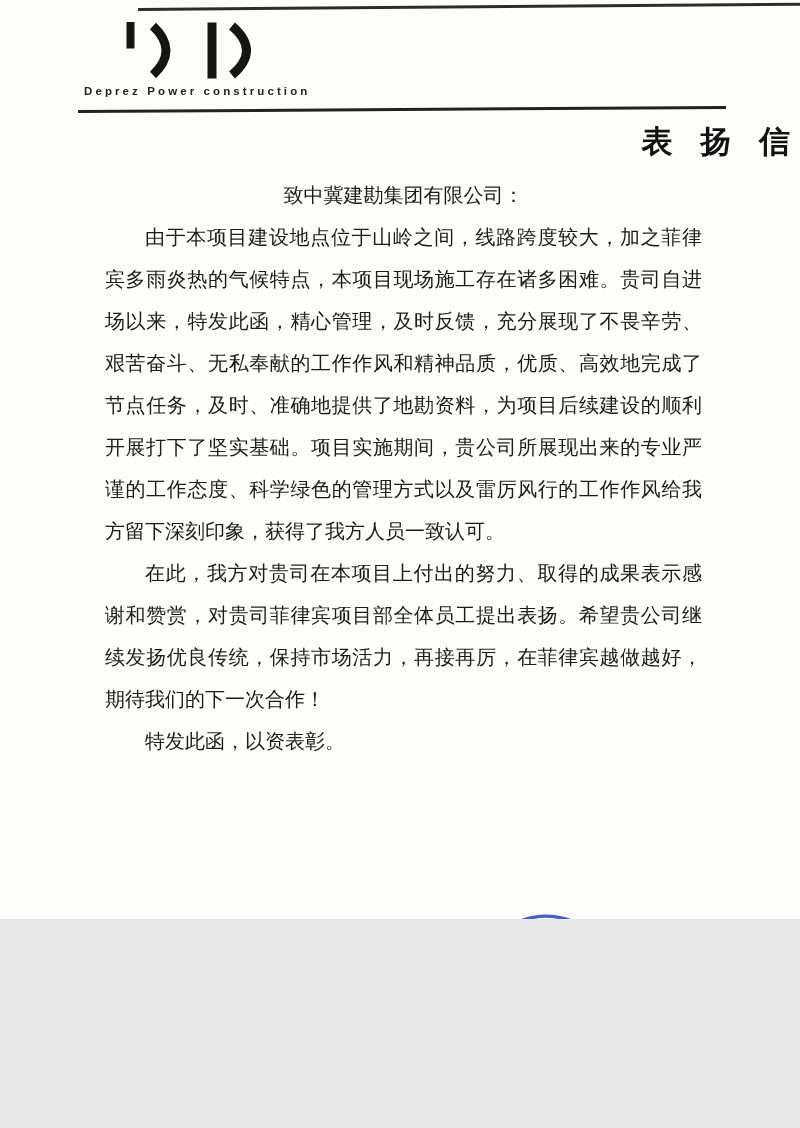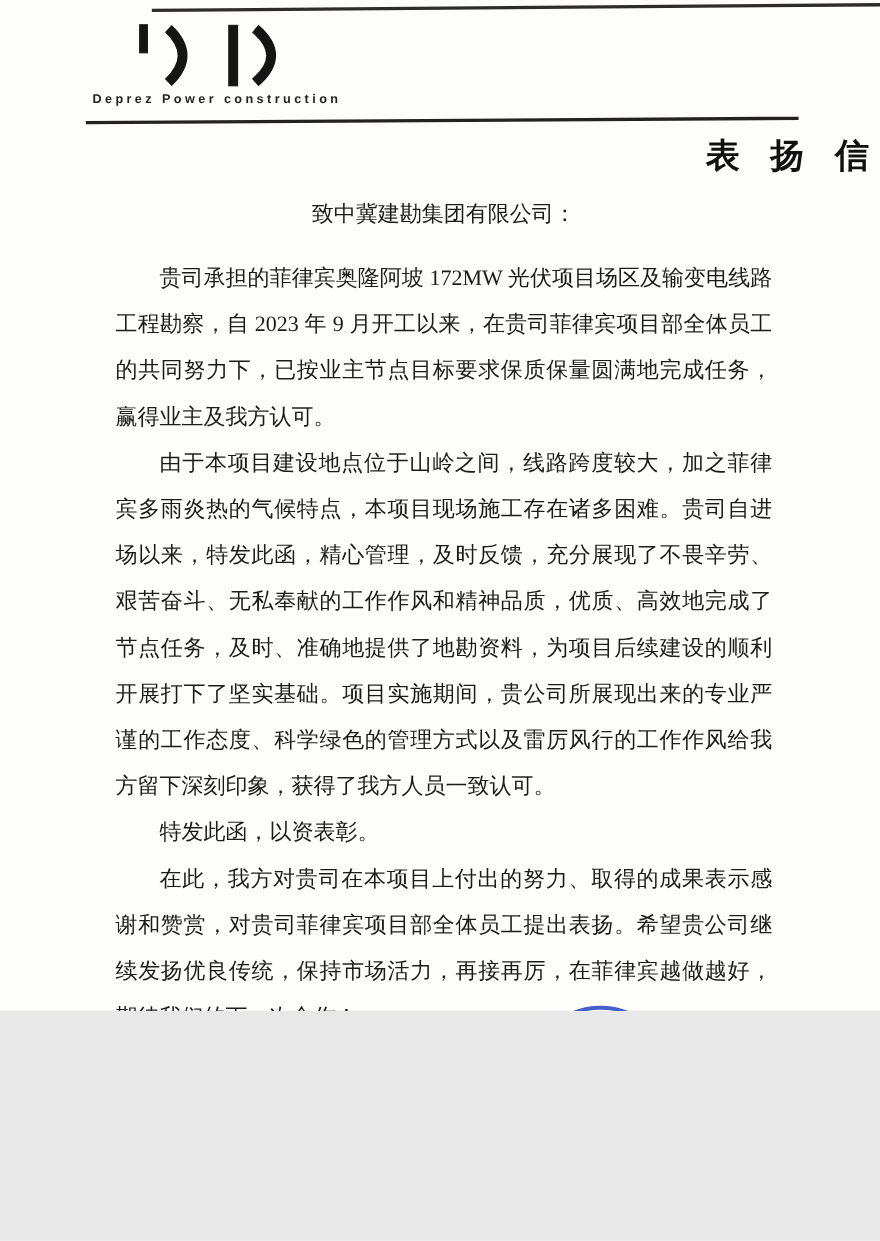--- a/index.html
+++ b/index.html
@@ -77,24 +77,23 @@
     </svg>
     <div class="logo-text">Deprez Power construction</div>
   </header>
 
   <div class="header-rule"></div>
 
   <h1 class="title">表 扬 信</h1>
 
   <main class="letter-body">
     <p class="greeting">致中冀建勘集团有限公司：</p>
-    <p class="para first">贵司承担的菲律宾奥隆阿坡 172MW 光伏项目场区及输变电线路工程勘察，自 2023 年 9 月开工以来，在贵司菲律宾项目部全体员工的共同努力下，已按业主节点目标要求保质保量圆满地完成任务，赢得业主及我方认可。</p>
     <p class="para">由于本项目建设地点位于山岭之间，线路跨度较大，加之菲律宾多雨炎热的气候特点，本项目现场施工存在诸多困难。贵司自进场以来，特发此函，精心管理，及时反馈，充分展现了不畏辛劳、艰苦奋斗、无私奉献的工作作风和精神品质，优质、高效地完成了节点任务，及时、准确地提供了地勘资料，为项目后续建设的顺利开展打下了坚实基础。项目实施期间，贵公司所展现出来的专业严谨的工作态度、科学绿色的管理方式以及雷厉风行的工作作风给我方留下深刻印象，获得了我方人员一致认可。</p>
+    <p class="para">在此，我方对贵司在本项目上付出的努力、取得的成果表示感谢和赞赏，对贵司菲律宾项目部全体员工提出表扬。希望贵公司继续发扬优良传统，保持市场活力，再接再厉，在菲律宾越做越好，期待我们的下一次合作！</p>
     <p class="para">特发此函，以资表彰。</p>
-    <p class="para">在此，我方对贵司在本项目上付出的努力、取得的成果表示感谢和赞赏，对贵司菲律宾项目部全体员工提出表扬。希望贵公司继续发扬优良传统，保持市场活力，再接再厉，在菲律宾越做越好，期待我们的下一次合作！</p>
   </main>
 
   <div class="signature-block">
     <div class="signature-company">DEPREZ POWER CONSTRUCTION INC</div>
     <div class="signature-date">二〇二三年十二月十八日</div>
   </div>
 
   <svg class="seal" viewBox="0 0 200 200" aria-hidden="true">
     <circle cx="100" cy="100" r="94" fill="none" stroke-width="5"></circle>
     <circle cx="100" cy="100" r="87.5" fill="none" stroke-width="1.6"></circle>

